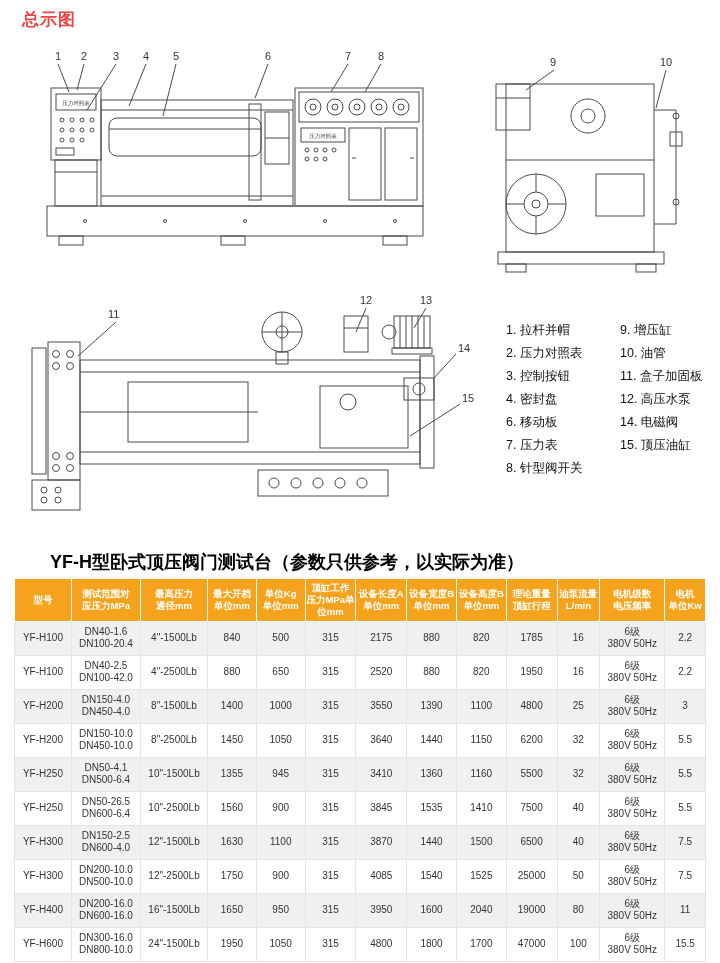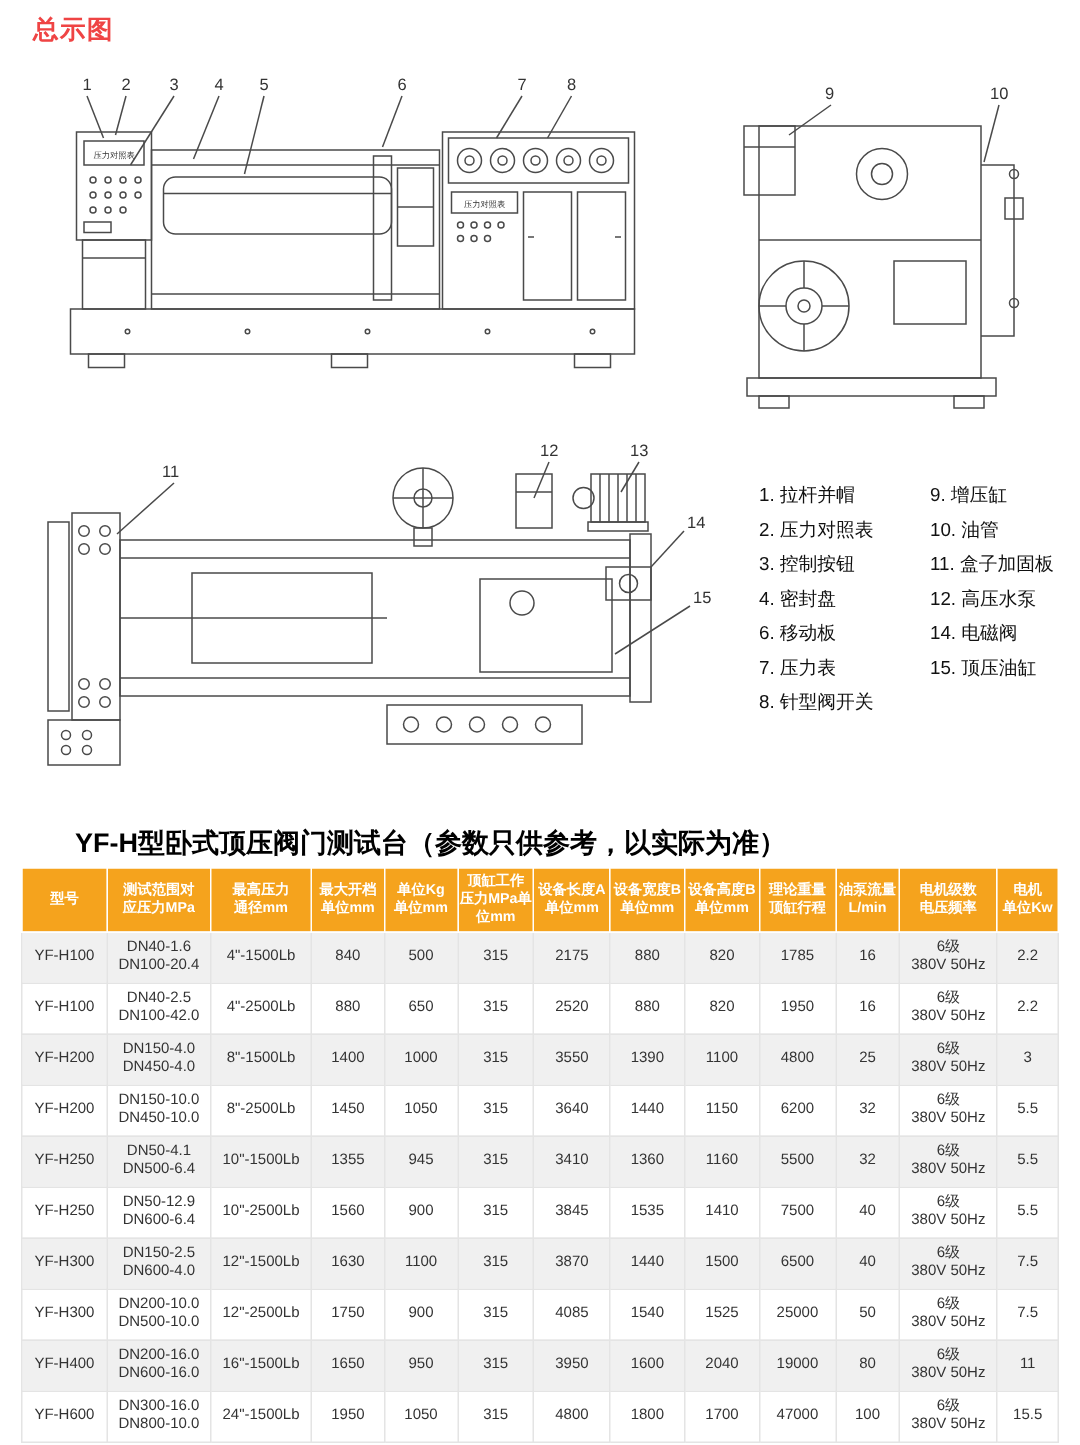--- a/index.html
+++ b/index.html
@@ -410,21 +410,21 @@
           <td>32</td>
           <td>
             <div>6级</div>
             <div>380V 50Hz</div>
           </td>
           <td>5.5</td>
         </tr>
         <tr class="even">
           <td>YF-H250</td>
           <td>
-            <div>DN50-12.9</div>
+            <div>DN50-26.5</div>
             <div>DN600-6.4</div>
           </td>
           <td>10"-2500Lb</td>
           <td>1560</td>
           <td>900</td>
           <td>315</td>
           <td>3845</td>
           <td>1535</td>
           <td>1410</td>
           <td>7500</td>

